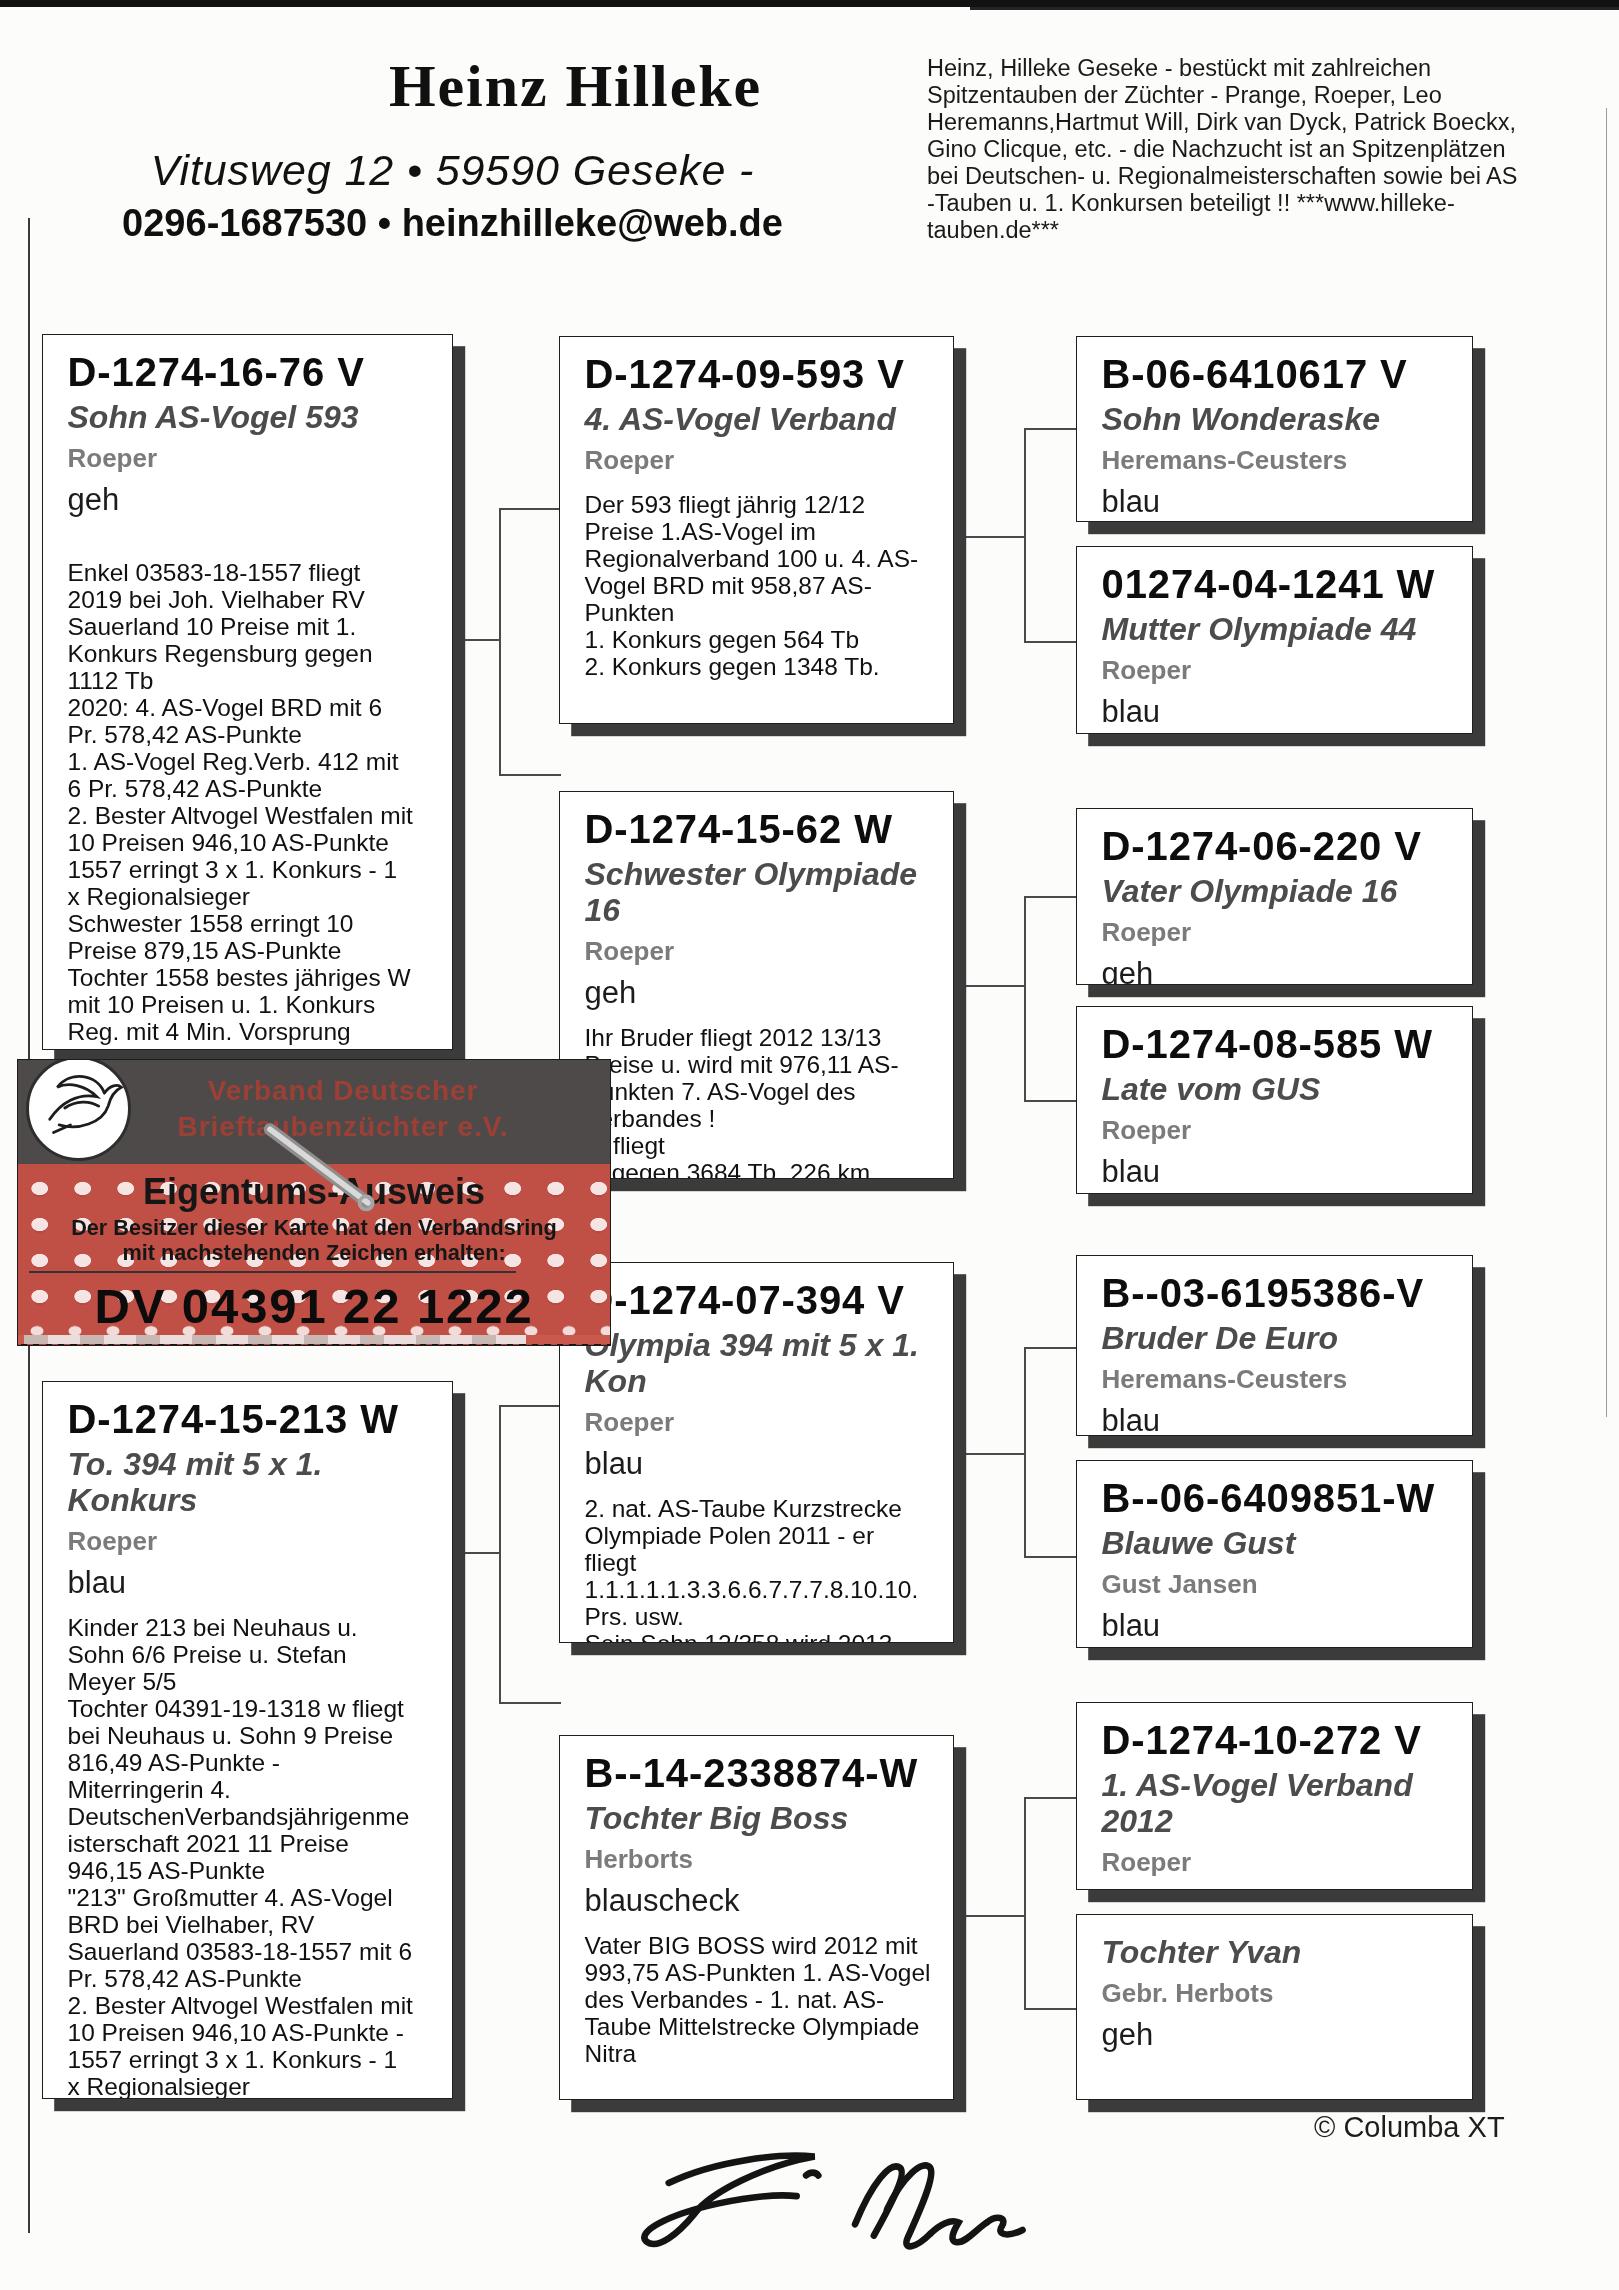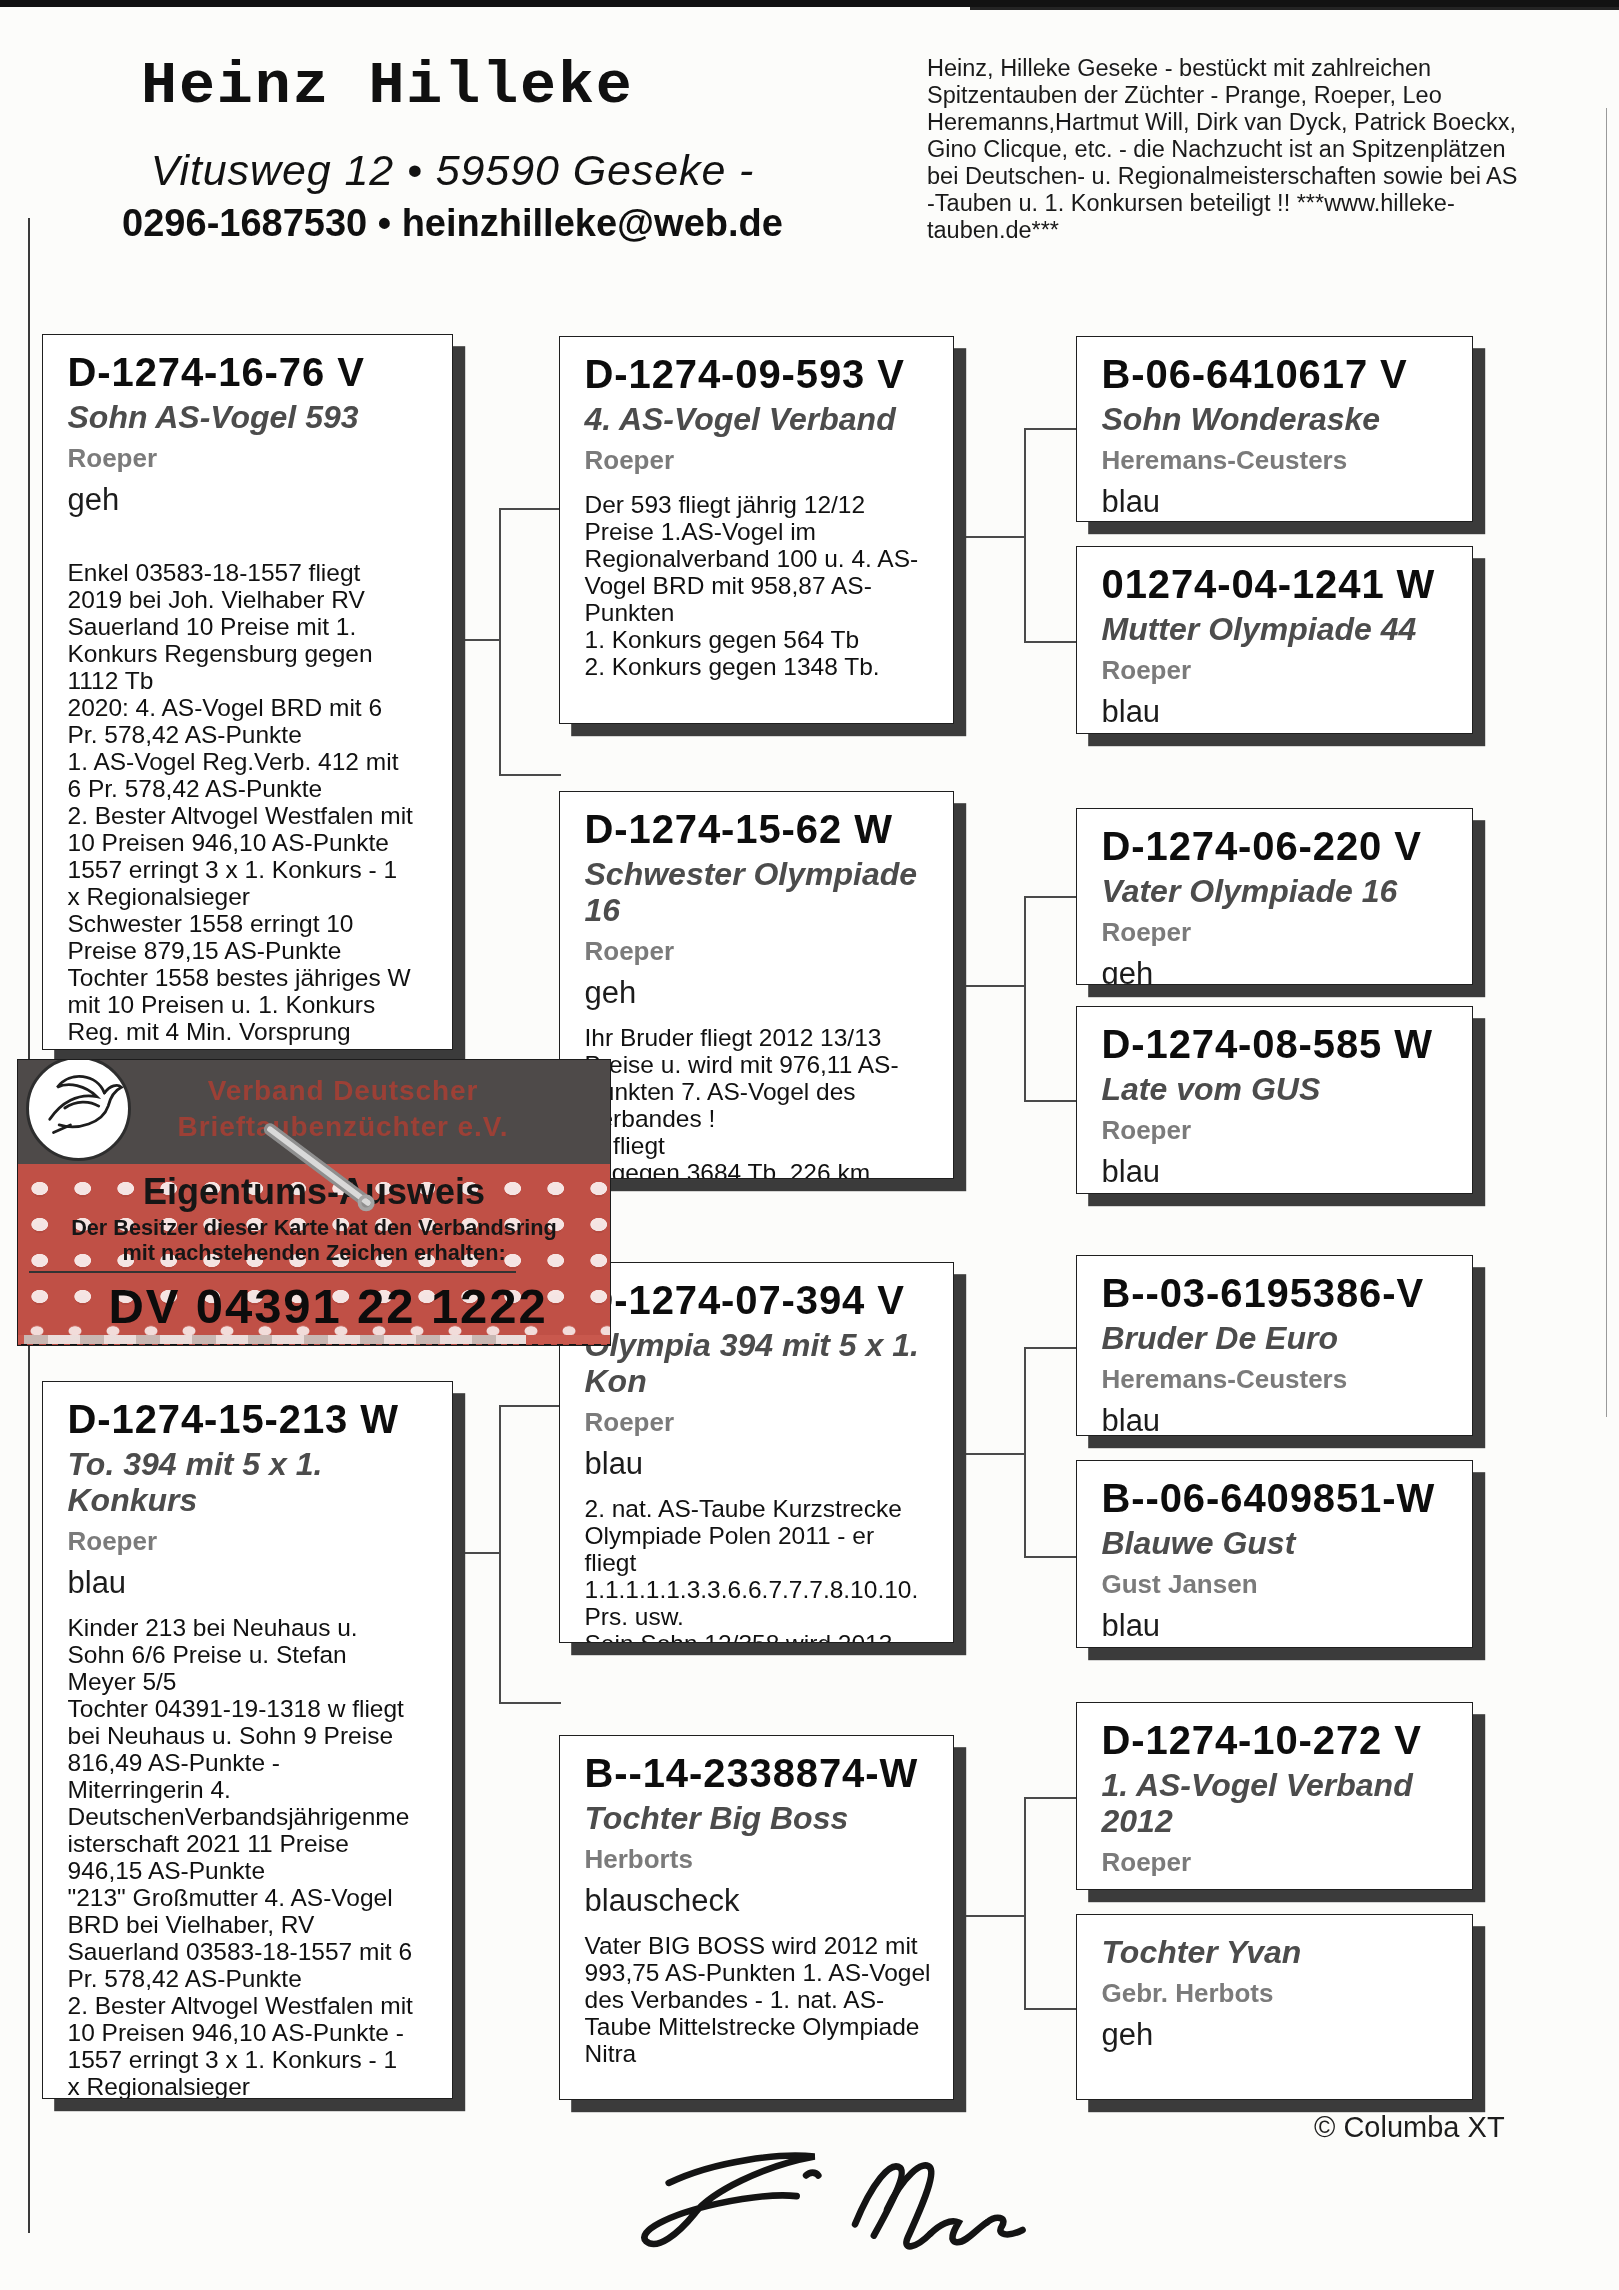--- a/index.html
+++ b/index.html
@@ -4,22 +4,22 @@
 <style>
   html,body{margin:0;padding:0;background:#e8e8e6;}
   .page{position:relative;width:1620px;height:2290px;background:#fcfcfa;overflow:hidden;
         font-family:"Liberation Sans",sans-serif;color:#151515;}
   
   .scan-top{position:absolute;left:0;top:0;width:1620px;height:6.6px;background:#121212;}
   .scan-top2{position:absolute;left:970px;top:6.6px;width:650px;height:3.8px;background:#242424;}
   .scan-left{position:absolute;left:28px;top:218px;width:1.9px;height:2015px;background:#3a3a3a;}
   .scan-right{position:absolute;left:1606px;top:108px;width:0.9px;height:1309px;background:#9a9a9a;}
   
-  .owner-name{position:absolute;left:141px;top:52px;width:621px;text-align:left;
-      font-family:Liberation Mono, monospace;font-weight:bold;font-size:60px;letter-spacing:1.9px;color:#101010;}
+  .owner-name{position:absolute;left:141px;top:52px;width:621px;text-align:right;
+      font-family:Liberation Serif, serif;font-weight:bold;font-size:60px;letter-spacing:1.9px;color:#101010;}
   .owner-address{position:absolute;left:104px;top:146px;width:697px;text-align:center;
       font-style:italic;font-size:43px;letter-spacing:0.9px;color:#121212;}
   .owner-contact{position:absolute;left:104px;top:202px;width:697px;text-align:center;
       font-weight:bold;font-size:38px;color:#101010;}
   .intro-text{position:absolute;left:927px;top:55px;width:640px;font-size:23.5px;line-height:27px;
       color:#1a1a1a;white-space:pre-line;}
   
   .pbox{position:absolute;background:#ffffff;border:1.9px solid #1f1f1f;box-sizing:border-box;
         box-shadow:12.2px 12.2px 0 0 #3b3b3b;padding:15px 11.3px 0 24.5px;overflow:hidden;}
   .ring{font-weight:bold;font-size:40px;line-height:45px;letter-spacing:0.9px;color:#0d0d0d;}
@@ -56,21 +56,21 @@
         background-image:
           radial-gradient(19px 15px at 21.7px 24.5px, rgba(255,255,255,0.85) 42%, rgba(255,255,255,0) 46%),
           radial-gradient(13px 11.3px at 21.7px 28px, #b44a40 46%, rgba(0,0,0,0) 50%);
         background-size:43px 36px;}
   .card-title{position:absolute;left:0;top:111px;width:100%;text-align:center;
         font-weight:bold;font-size:36px;color:#161616;}
   .card-sub{position:absolute;left:0;top:155px;width:100%;text-align:center;
         font-weight:bold;font-size:21.7px;line-height:25.4px;color:#161616;white-space:pre-line;}
   .card-rule{position:absolute;left:11.3px;top:211px;width:487px;height:1.9px;background:#333;}
   .card-ring{position:absolute;left:0;top:218px;width:100%;text-align:center;
-        font-weight:bold;font-size:49px;letter-spacing:1.9px;color:#0c0c0c;padding-left:14px;}
+        font-weight:bold;font-size:49px;letter-spacing:1.9px;color:#0c0c0c;}
   .card-strip-light{position:absolute;left:5.6px;top:275px;width:502px;height:9.4px;background:
         repeating-linear-gradient(90deg,#c9c2be 0 24.5px,#efeceb 24.5px 56px);opacity:.9;}
   .card-bowtie{position:absolute;left:0;top:284px;width:100%;height:28px;background-color:#141414;
         background-image:
           repeating-linear-gradient(115deg, rgba(0,0,0,0) 0 8.5px, #b5443c 8.5px 14px, rgba(0,0,0,0) 14px 22.6px),
           repeating-linear-gradient(65deg, rgba(0,0,0,0) 0 8.5px, #b5443c 8.5px 14px, rgba(0,0,0,0) 14px 22.6px);}
   .card-logo{position:absolute;left:7.5px;top:-3.8px;width:105px;height:105px;border-radius:50%;
         background:#fff;border:3.8px solid #2e2e2e;box-sizing:border-box;z-index:3;}
   .card-pin{position:absolute;left:235px;top:56px;z-index:4;}
   

